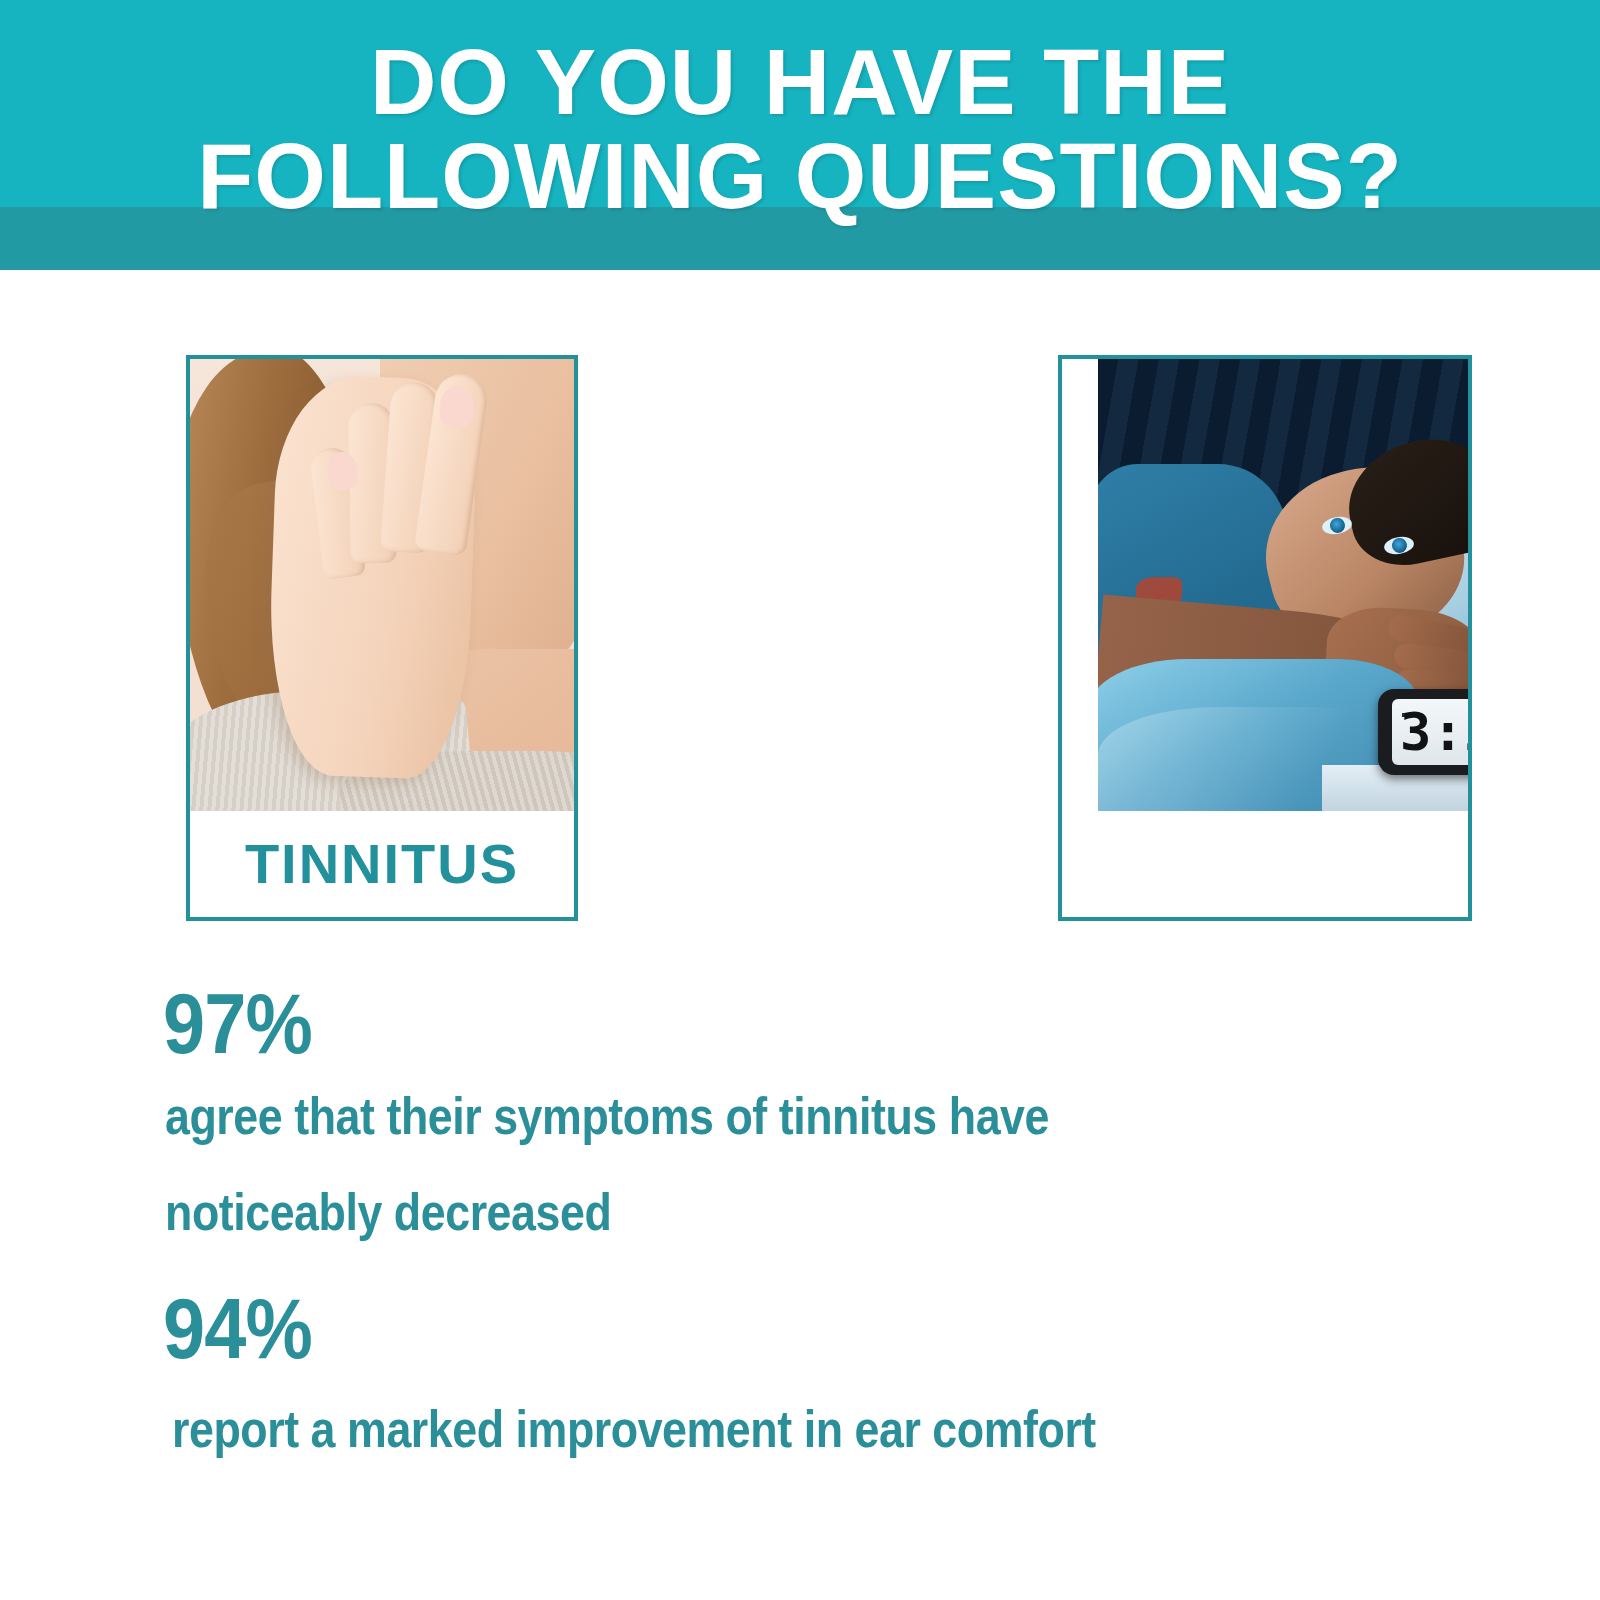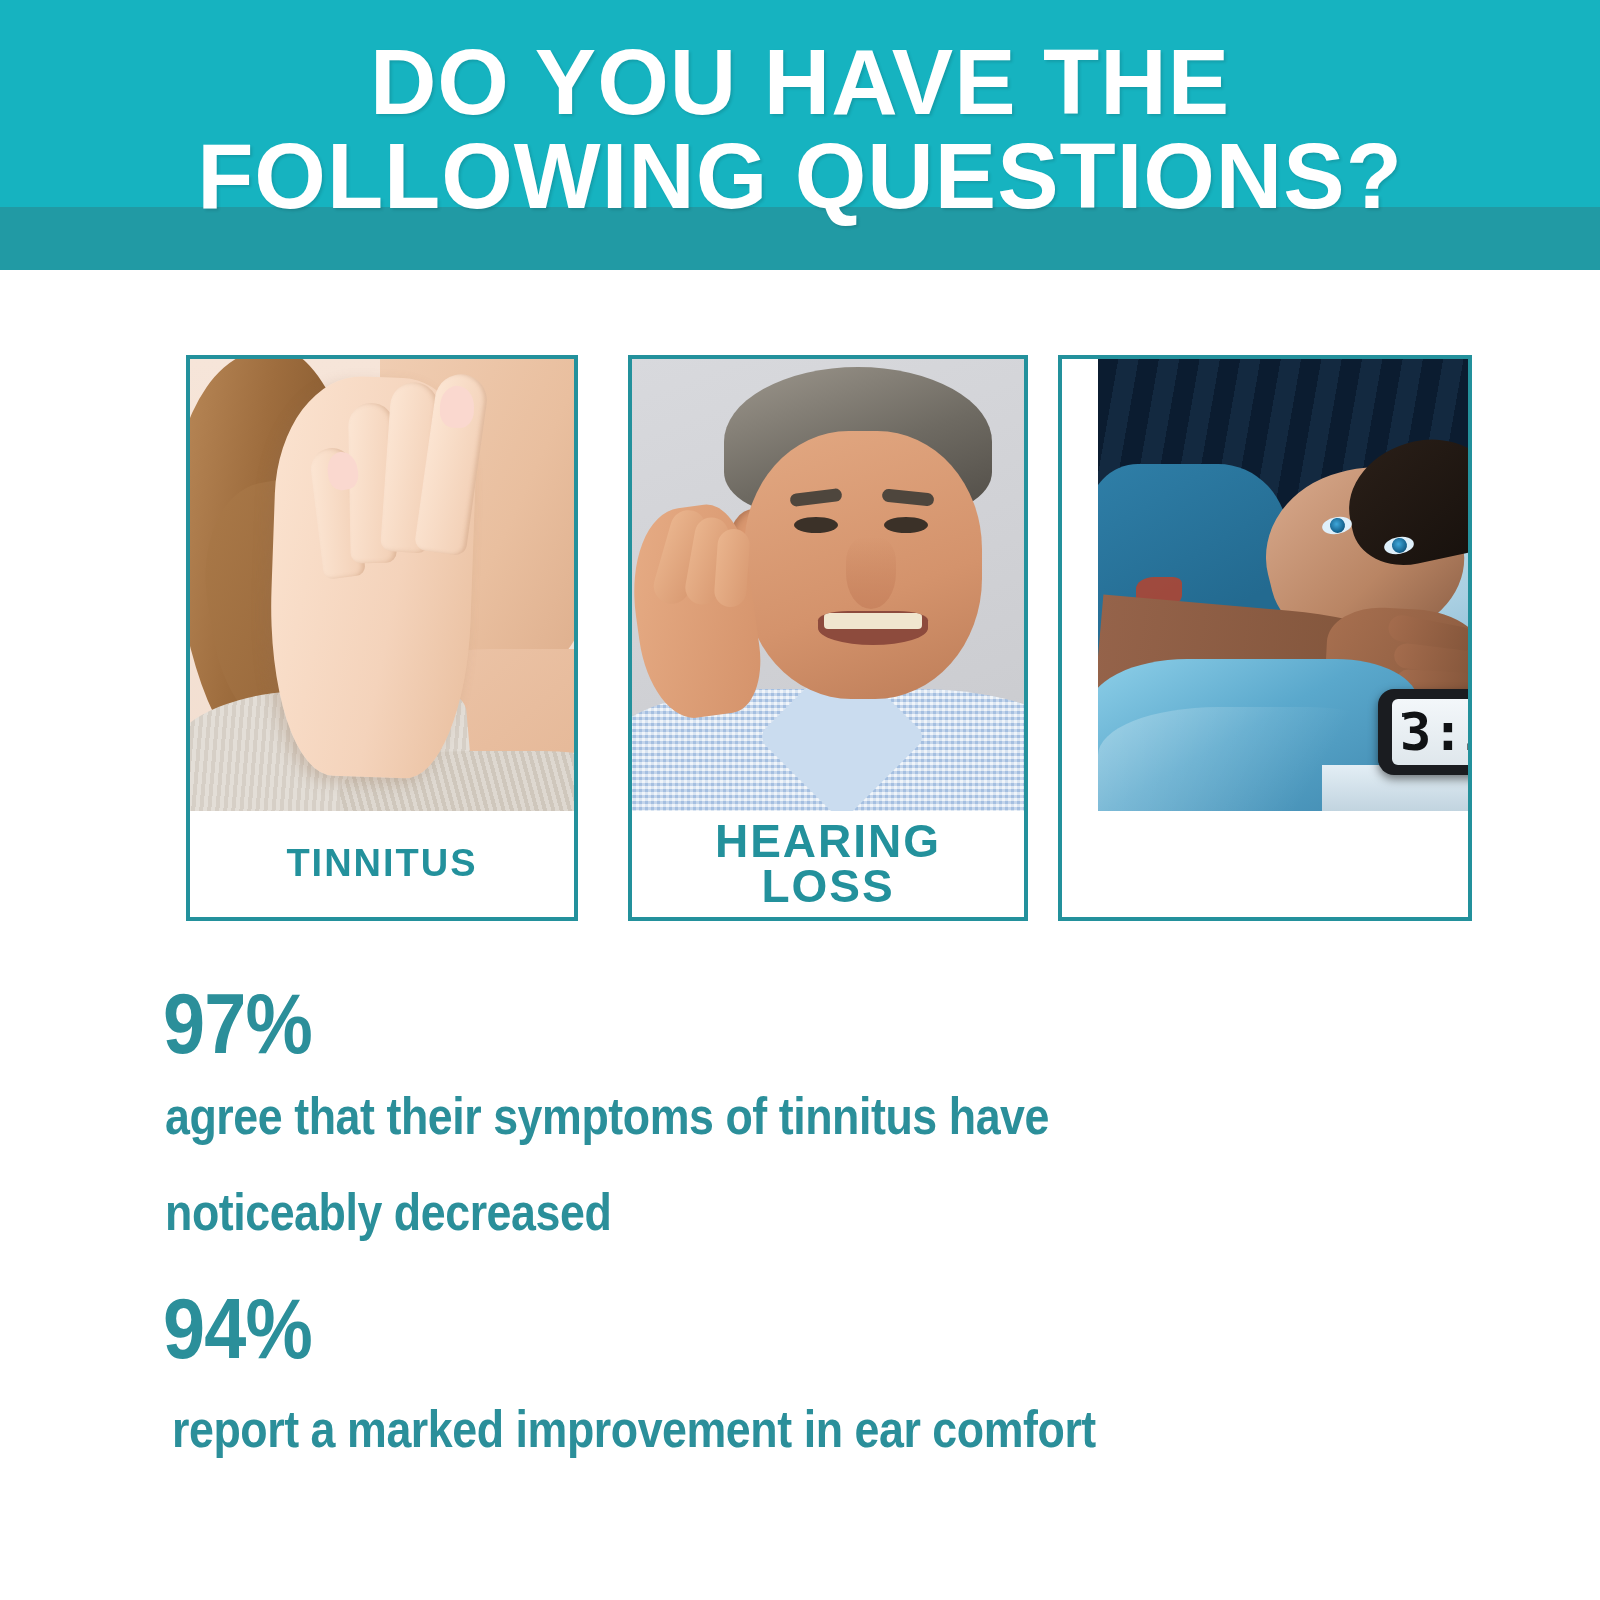--- a/index.html
+++ b/index.html
@@ -84,21 +84,21 @@
     height: 106px;
     display: flex;
     align-items: center;
     justify-content: center;
     background: #ffffff;
   }
   .card-caption-text {
     color: #23919c;
     font-family: "Liberation Sans", sans-serif;
     font-weight: bold;
-    font-size: 38px;
+    font-size: 56px;
     line-height: 0.98;
     letter-spacing: 2px;
     text-align: center;
     white-space: pre-line;
   }
   #caption-hearing .card-caption-text { font-size: 46px; }
   #caption-insomnia .card-caption-text { font-size: 46px; }
 
   
   .photo-tinnitus {
@@ -452,45 +452,20 @@
         <div class="p1-finger p1-f1"></div>
         <div class="p1-nail p1-n1"></div>
         <div class="p1-nail p1-n2"></div>
       </div>
     </div>
     <div class="card-caption" id="caption-tinnitus">
       <span class="card-caption-text">TINNITUS</span>
     </div>
   </div>
 
-  <div class="card" id="card-hearing">
-    <div class="card-photo photo-hearing">
-      <div class="p2-shirt"></div>
-      <div class="p2-collar"></div>
-      <div class="p2-hair"></div>
-      <div class="p2-ear"></div>
-      <div class="p2-face"></div>
-      <div class="p2-eyebrow l"></div>
-      <div class="p2-eyebrow r"></div>
-      <div class="p2-eye l"></div>
-      <div class="p2-eye r"></div>
-      <div class="p2-nose"></div>
-      <div class="p2-mouth">
-        <div class="p2-teeth"></div>
-      </div>
-      <div class="p2-hand"></div>
-      <div class="p2-hfinger p2-hf1"></div>
-      <div class="p2-hfinger p2-hf2"></div>
-      <div class="p2-hfinger p2-hf3"></div>
-    </div>
-    <div class="card-caption" id="caption-hearing">
-      <span class="card-caption-text">HEARING
-LOSS</span>
-    </div>
-  </div>
 
   <div class="card" id="card-insomnia">
     <div class="card-photo photo-insomnia">
       <div class="p3-headboard"></div>
       <div class="p3-pillow"></div>
       <div class="p3-shirt"></div>
       <div class="p3-logo"></div>
       <div class="p3-head"></div>
       <div class="p3-hair"></div>
       <div class="p3-eye l">

